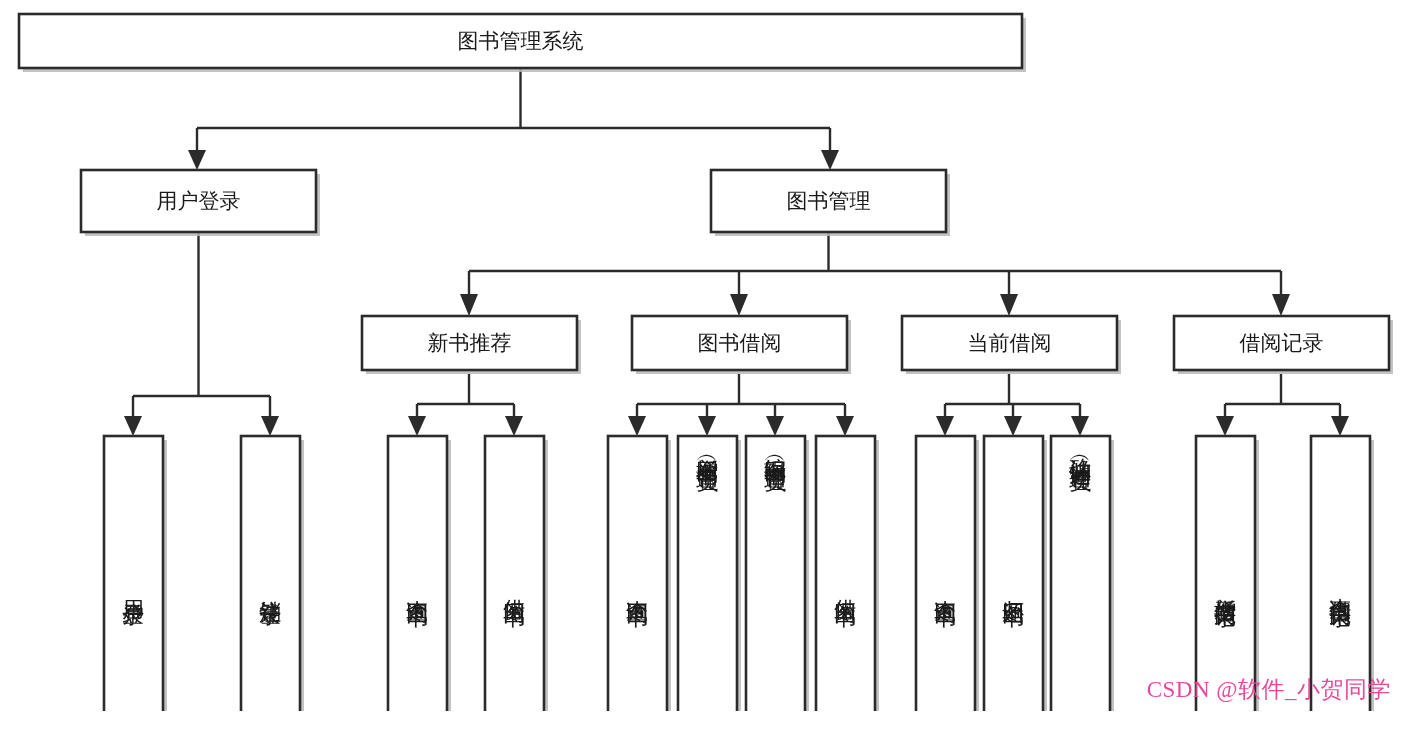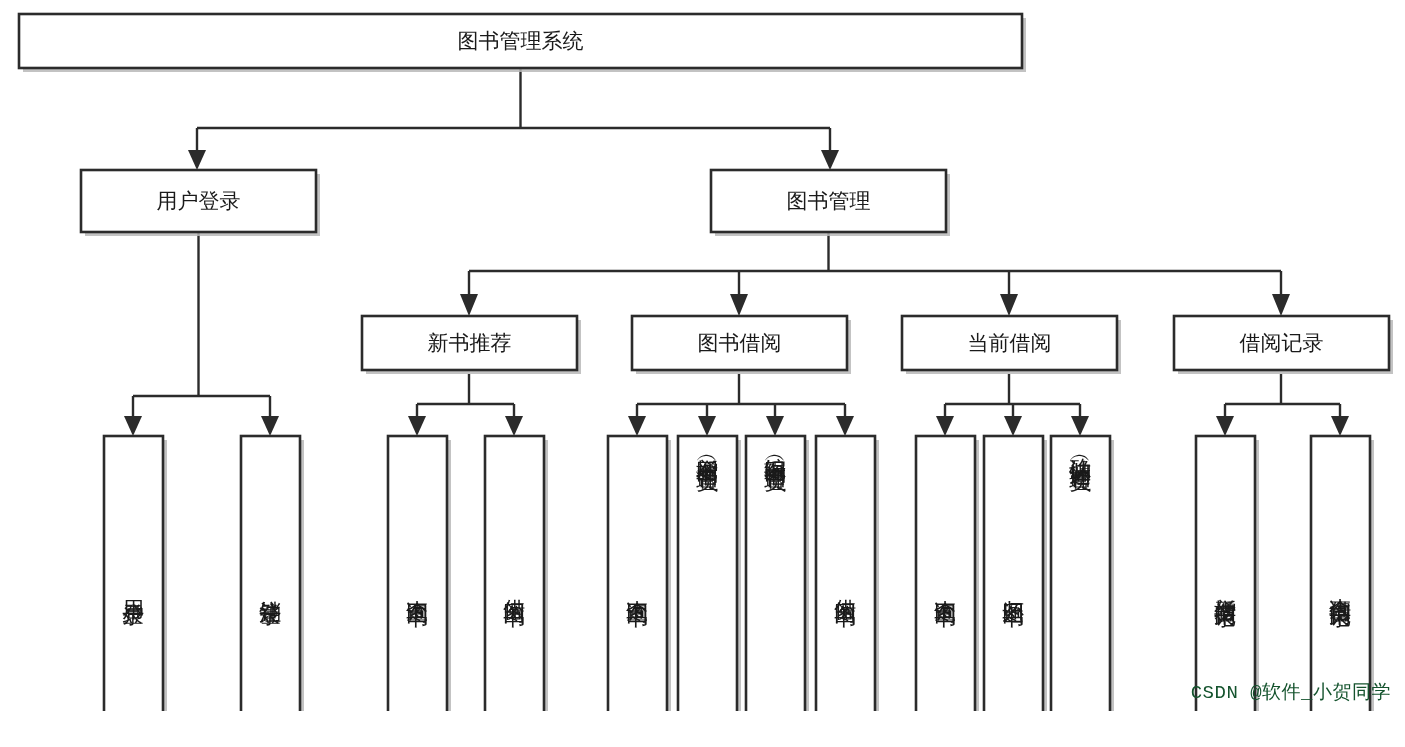--- a/index.html
+++ b/index.html
@@ -67,23 +67,23 @@
     line-height: 1.06;
     letter-spacing: 2px;
     color: #1a1a1a;
     white-space: nowrap;
     text-align: center;
   }
   .watermark {
     position: absolute;
     right: 14px;
     bottom: 6px;
-    font-family: Liberation Mono, monospace;
-    font-size: 19px;
-    color: #14532d;
+    font-family: Liberation Serif, serif;
+    font-size: 23px;
+    color: #ec4899;
     letter-spacing: 0.5px;
     white-space: nowrap;
   }
 </style>
 </head>
 <body>
 
 <div id="diagram-root">
 
   <svg id="flowchart" viewBox="0 0 1405 747">

